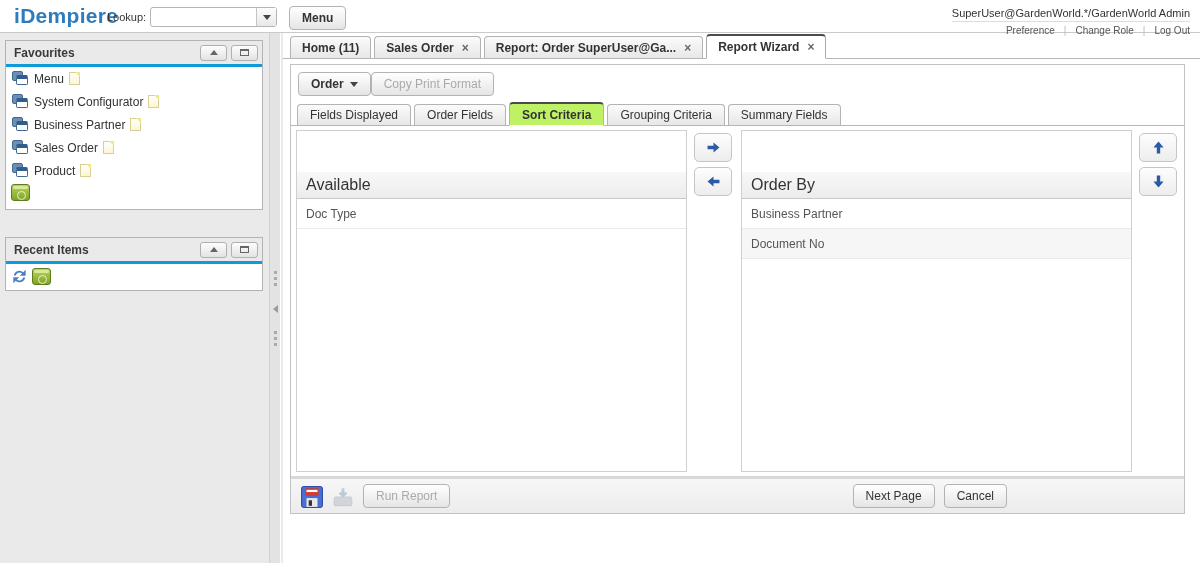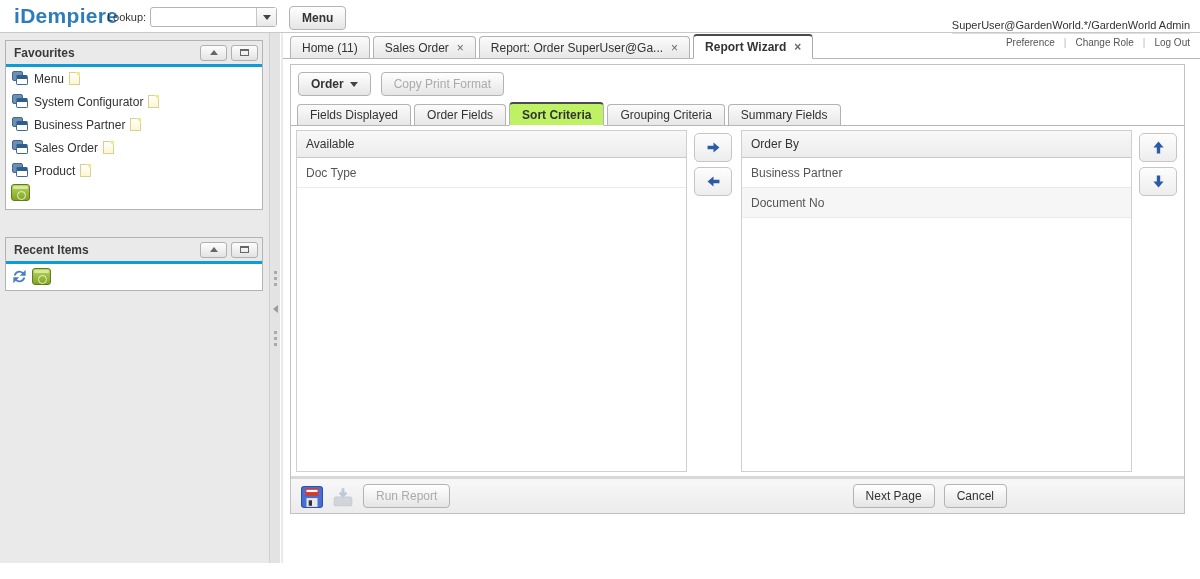--- a/index.html
+++ b/index.html
@@ -8,21 +8,21 @@
   
   .header { position:absolute; left:0; top:0; width:1200px; height:33px; background:#fff; border-bottom:1px solid #c9c9c9; z-index:5;text-decoration:underline; }
   .logo { position:absolute; left:14px; top:4px; font-size:21px; font-weight:bold; color:#2c7cbe; letter-spacing:.3px; }
   .lookup-label { position:absolute; left:107px; top:11px; font-size:11px; color:#333; }
   .combo { position:absolute; left:150px; top:7px; width:127px; height:20px; border:1px solid #b5b5b5; border-radius:3px; background:#fff; display:flex; }
   .combo input { flex:1; border:none; outline:none; font-size:11px; padding:0 4px; background:transparent; min-width:0; }
   .combo-btn { width:20px; background:linear-gradient(#fdfdfd,#e8e8e8); border-left:1px solid #c5c5c5; display:flex; align-items:center; justify-content:center; cursor:pointer; }
   .tri-down { width:0; height:0; border-left:4px solid transparent; border-right:4px solid transparent; border-top:5px solid #444; }
   .menu-btn { position:absolute; left:289px; top:6px; }
 
-  .account { position:absolute; right:0; top:16px; text-align:center; padding:3px 10px 0 14px; }
+  .account { position:absolute; right:0; top:4px; text-align:center; padding:3px 10px 0 14px; }
   .user-info { font-size:11px; color:#333; padding-bottom:2px; }
   .user-links { border-top:1px solid #ddd; padding-top:3px; font-size:10px; color:#555; display:flex; justify-content:flex-end; align-items:center; gap:9px; }
   .user-links .sep { color:#bbb; }
   .user-links span[data-interactable="true"] { cursor:pointer; }
 
   
   .sidebar { position:absolute; left:0; top:33px; width:283px; bottom:16px; background:#eaeaea; }
   .panel { margin:7px 20px 0 5px; border:1px solid #b3b3b3; background:#fff; }
   .panel-header { display:flex; align-items:center; height:23px; padding:0 4px 0 8px; background:#eaeaea; }
   .panel-title { flex:1; font-size:12px; font-weight:bold; color:#3a3a3a; }
@@ -47,37 +47,37 @@
 
   
   .splitter { position:absolute; right:2px; top:0; bottom:0; width:12px; background:#e3e3e3; border-left:1px solid #d0d0d0; border-right:1px solid #fff; cursor:col-resize; }
   .grip { position:absolute; left:4px; width:3px; height:3px; background:#aaa; box-shadow:0 6px 0 #aaa, 0 12px 0 #aaa; }
   .grip.g1 { top:238px; } .grip.g2 { top:298px; }
   .split-arrow { position:absolute; left:3px; top:272px; width:0; height:0; border-top:4px solid transparent; border-bottom:4px solid transparent; border-right:5px solid #9a9a9a; cursor:pointer; }
 
   
   .main { position:absolute; left:283px; top:33px; right:0; bottom:0; background:#fff; }
   .tabbar { height:26px; padding-left:7px; border-bottom:1px solid #b6b6b6; display:flex; align-items:flex-end; background:#fff; }
-  .tab { display:flex; align-items:center; gap:8px; height:22px; padding:0 11px; margin-right:3px; font-size:12px; color:#333; background:linear-gradient(#fbfbfb,#e7e7e7); border:1px solid #b3b3b3; border-bottom:none; border-radius:4px 4px 0 0; cursor:pointer; white-space:nowrap; }
+  .tab { display:flex; align-items:center; gap:8px; height:22px; padding:0 11px; margin-right:3px; font-size:12px; color:#333; background:linear-gradient(#fbfbfb,#e7e7e7); border:1px solid #b3b3b3; border-bottom:none; border-radius:4px 4px 0 0; cursor:pointer; white-space:nowrap;font-weight:bold; }
   .tab.active { height:25px; background:#fff; font-weight:bold; border:1px solid #a9a9a9; border-top:2px solid #4b4b4b; border-bottom:1px solid #fff; margin-bottom:-1px; z-index:2; }
   .tab-close { font-size:12px; color:#666; cursor:pointer; line-height:1; }
 
   .content { margin:5px 15px 0 7px; border:1px solid #c2c2c2; height:450px; display:flex; flex-direction:column; background:#fff; }
-  .toolbar { padding:7px 7px 6px; display:flex; gap:10px; align-items:center; }
+  .toolbar { padding:7px 7px 6px; display:flex; align-items:center; }
   .btn { display:inline-flex; align-items:center; gap:6px; border:1px solid #b3b3b3; border-radius:4px; background:linear-gradient(#ffffff,#e5e5e5); padding:4px 12px; font-size:12px; color:#333; cursor:pointer; }
   .btn.bold { font-weight:bold; }
   .btn.disabled { color:#aaa; }
 
   .subtabs { padding-left:6px; border-bottom:1px solid #b6b6b6; display:flex; align-items:flex-end; height:24px; }
   .subtab { height:21px; display:flex; align-items:center; padding:0 12px; margin-right:3px; font-size:12px; color:#333; background:linear-gradient(#fbfbfb,#e7e7e7); border:1px solid #b3b3b3; border-bottom:none; border-radius:4px 4px 0 0; cursor:pointer; }
   .subtab.active { height:24px; background:#bef264; font-weight:bold; border-top:2px solid #4b4b4b; border-bottom:1px solid #fff; margin-bottom:-1px; z-index:2; }
 
   .lists { flex:1; display:flex; padding:4px 0 4px 5px; overflow:hidden; }
   .listbox { width:395px; border:1px solid #cfcfcf; background:#fff; }
-  .listheader { height:27px; line-height:26px; padding:0 9px; background:linear-gradient(#f8f8f8,#ececec); border-bottom:1px solid #c9c9c9; font-size:12px; color:#333; }
+  .listheader { height:27px; line-height:26px; padding:0 9px; background:linear-gradient(#f8f8f8,#ececec); border-bottom:1px solid #c9c9c9; font-size:16px; color:#333;margin-top:41px; }
   .listrow { height:30px; line-height:30px; padding:0 9px; font-size:12px; color:#555; border-bottom:1px solid #eaeaea; cursor:pointer; }
   .listrow.alt { background:#f6f6f6; }
   .btn-col { width:52px; display:flex; flex-direction:column; align-items:center; gap:5px; padding-top:3px; }
   .arrow-btn { width:38px; height:29px; border:1px solid #c5c5c5; border-radius:5px; background:linear-gradient(#fdfdfd,#ededed); display:flex; align-items:center; justify-content:center; cursor:pointer; }
   .arrow-btn svg { width:17px; height:17px; }
 
   .footerbar { height:37px; border-top:3px solid #d8d8d8; background:linear-gradient(#f7f7f7,#ececec); display:flex; align-items:center; padding:0 10px; gap:9px; }
   .spacer { flex:1; }
   .right-gap { width:158px; }
   .tool-icon { width:22px; height:21px; display:inline-block; cursor:pointer; }

